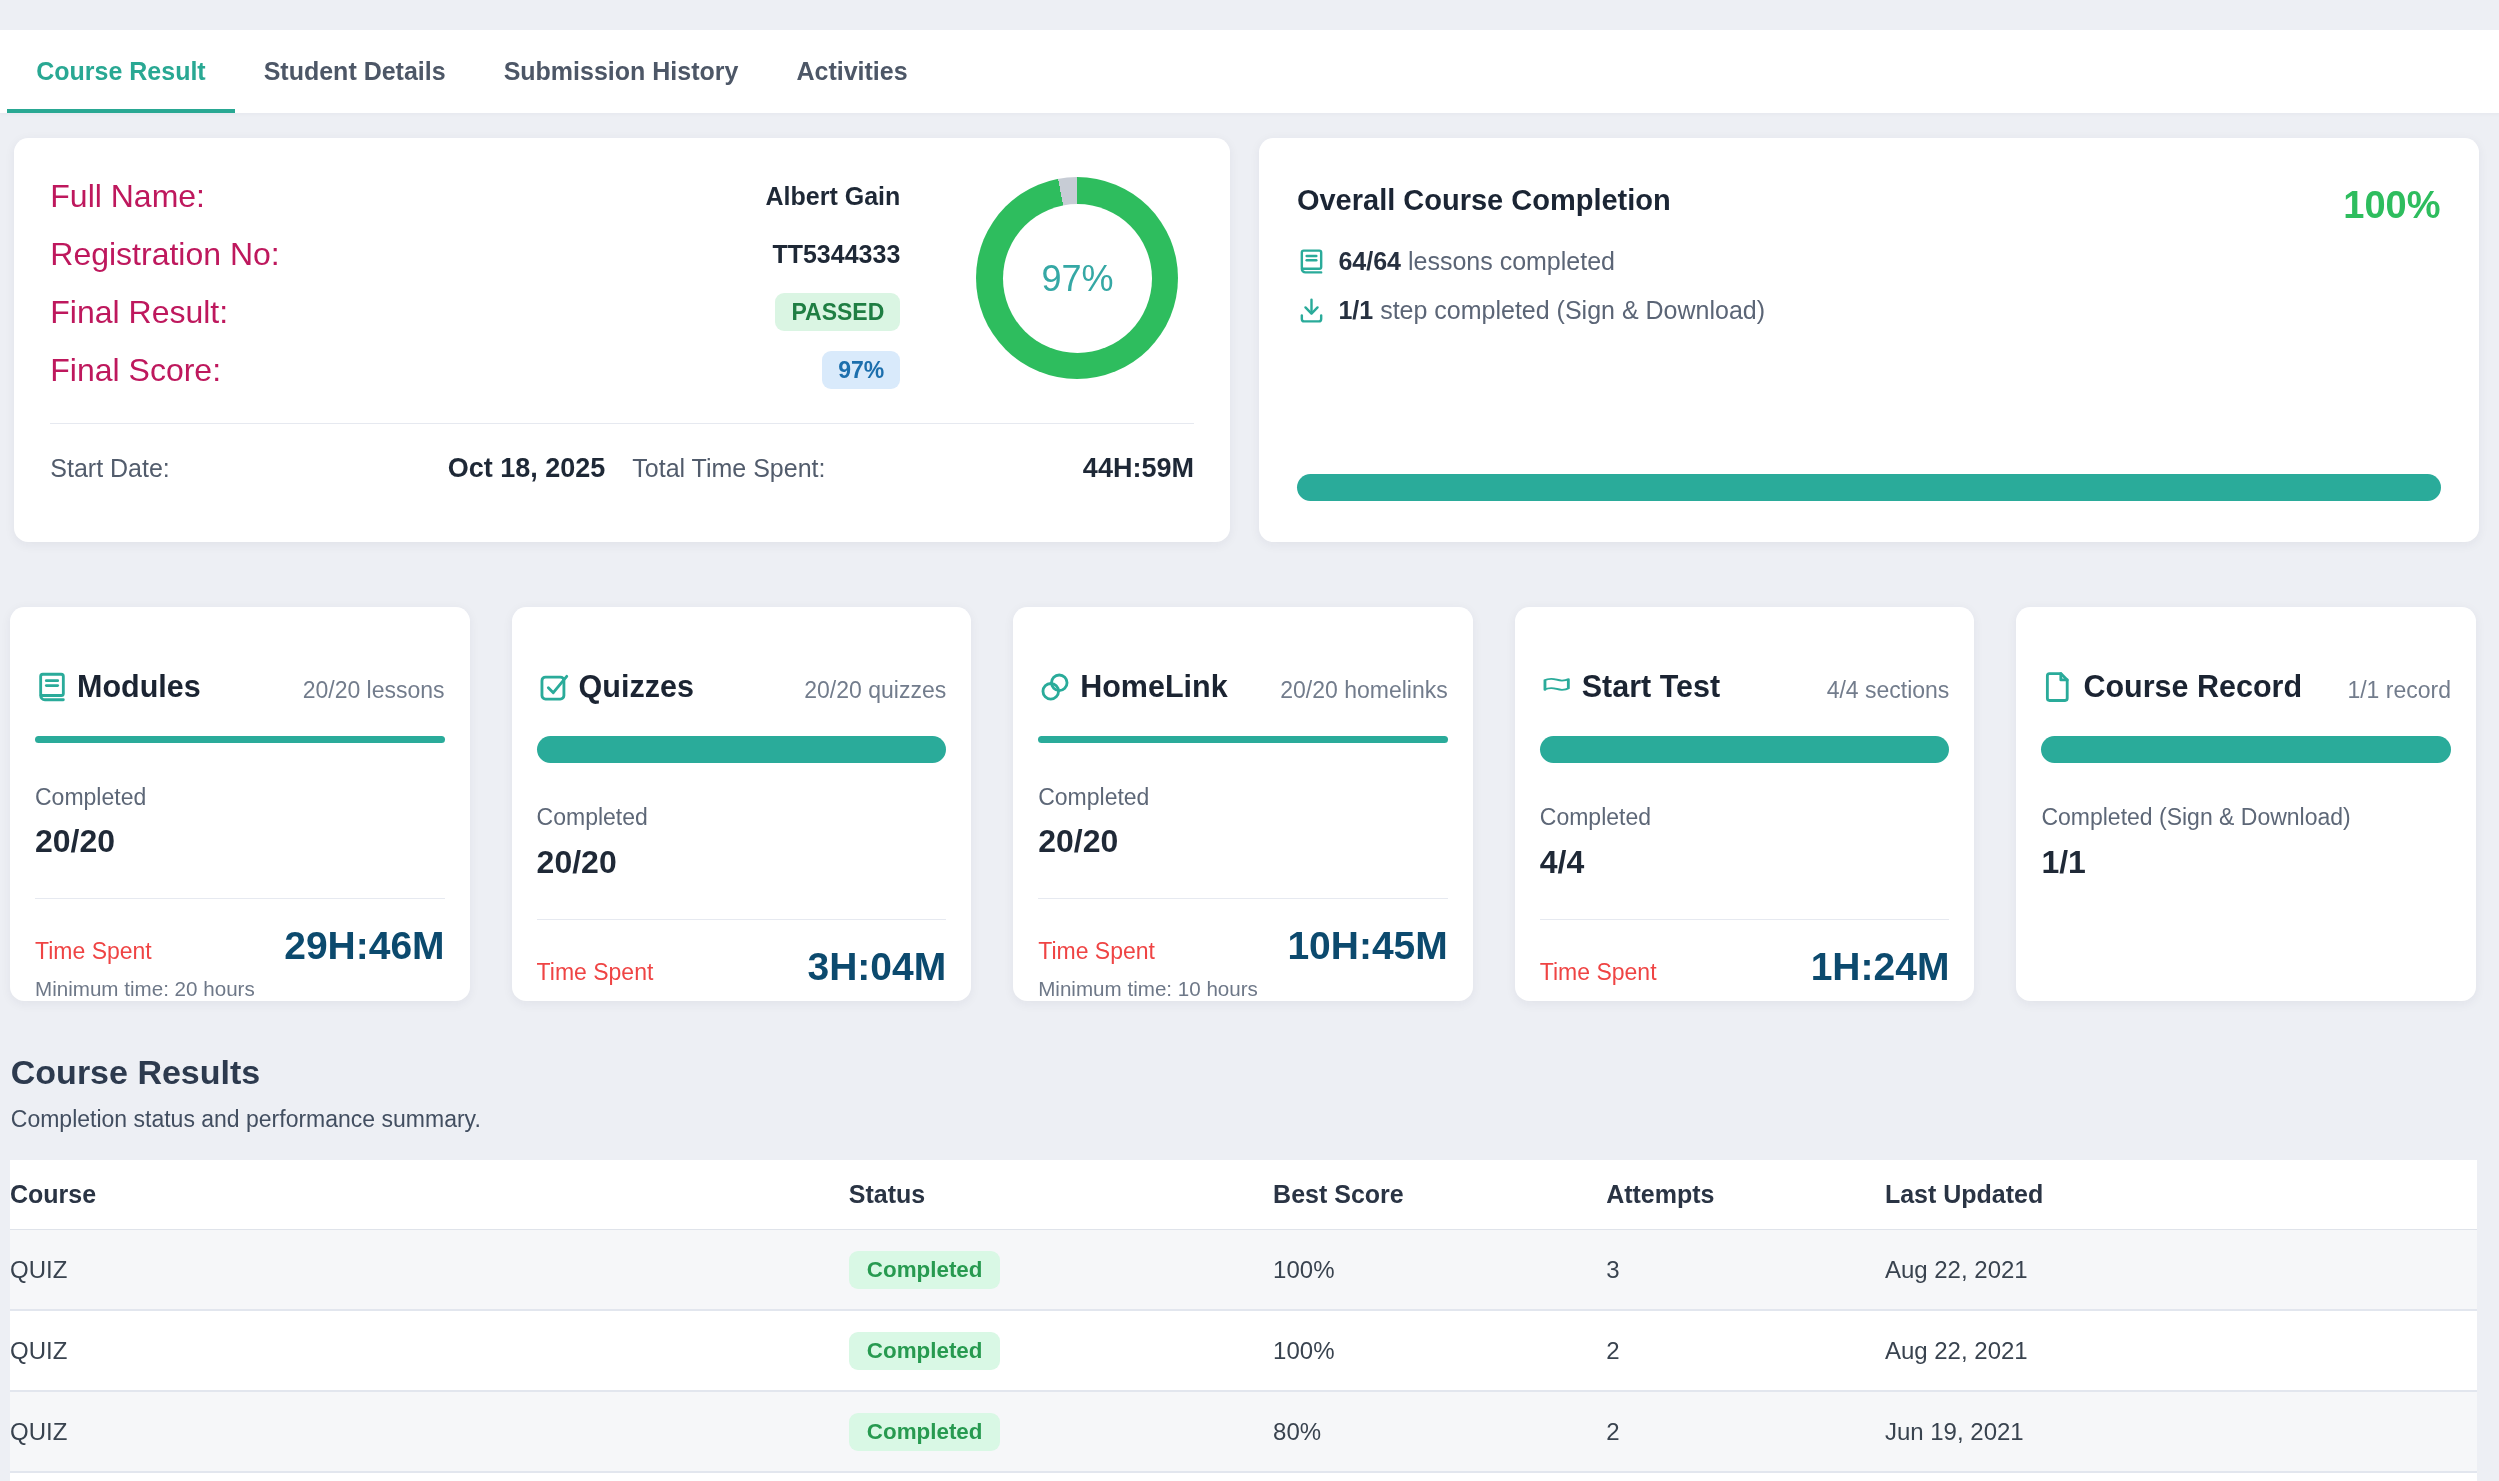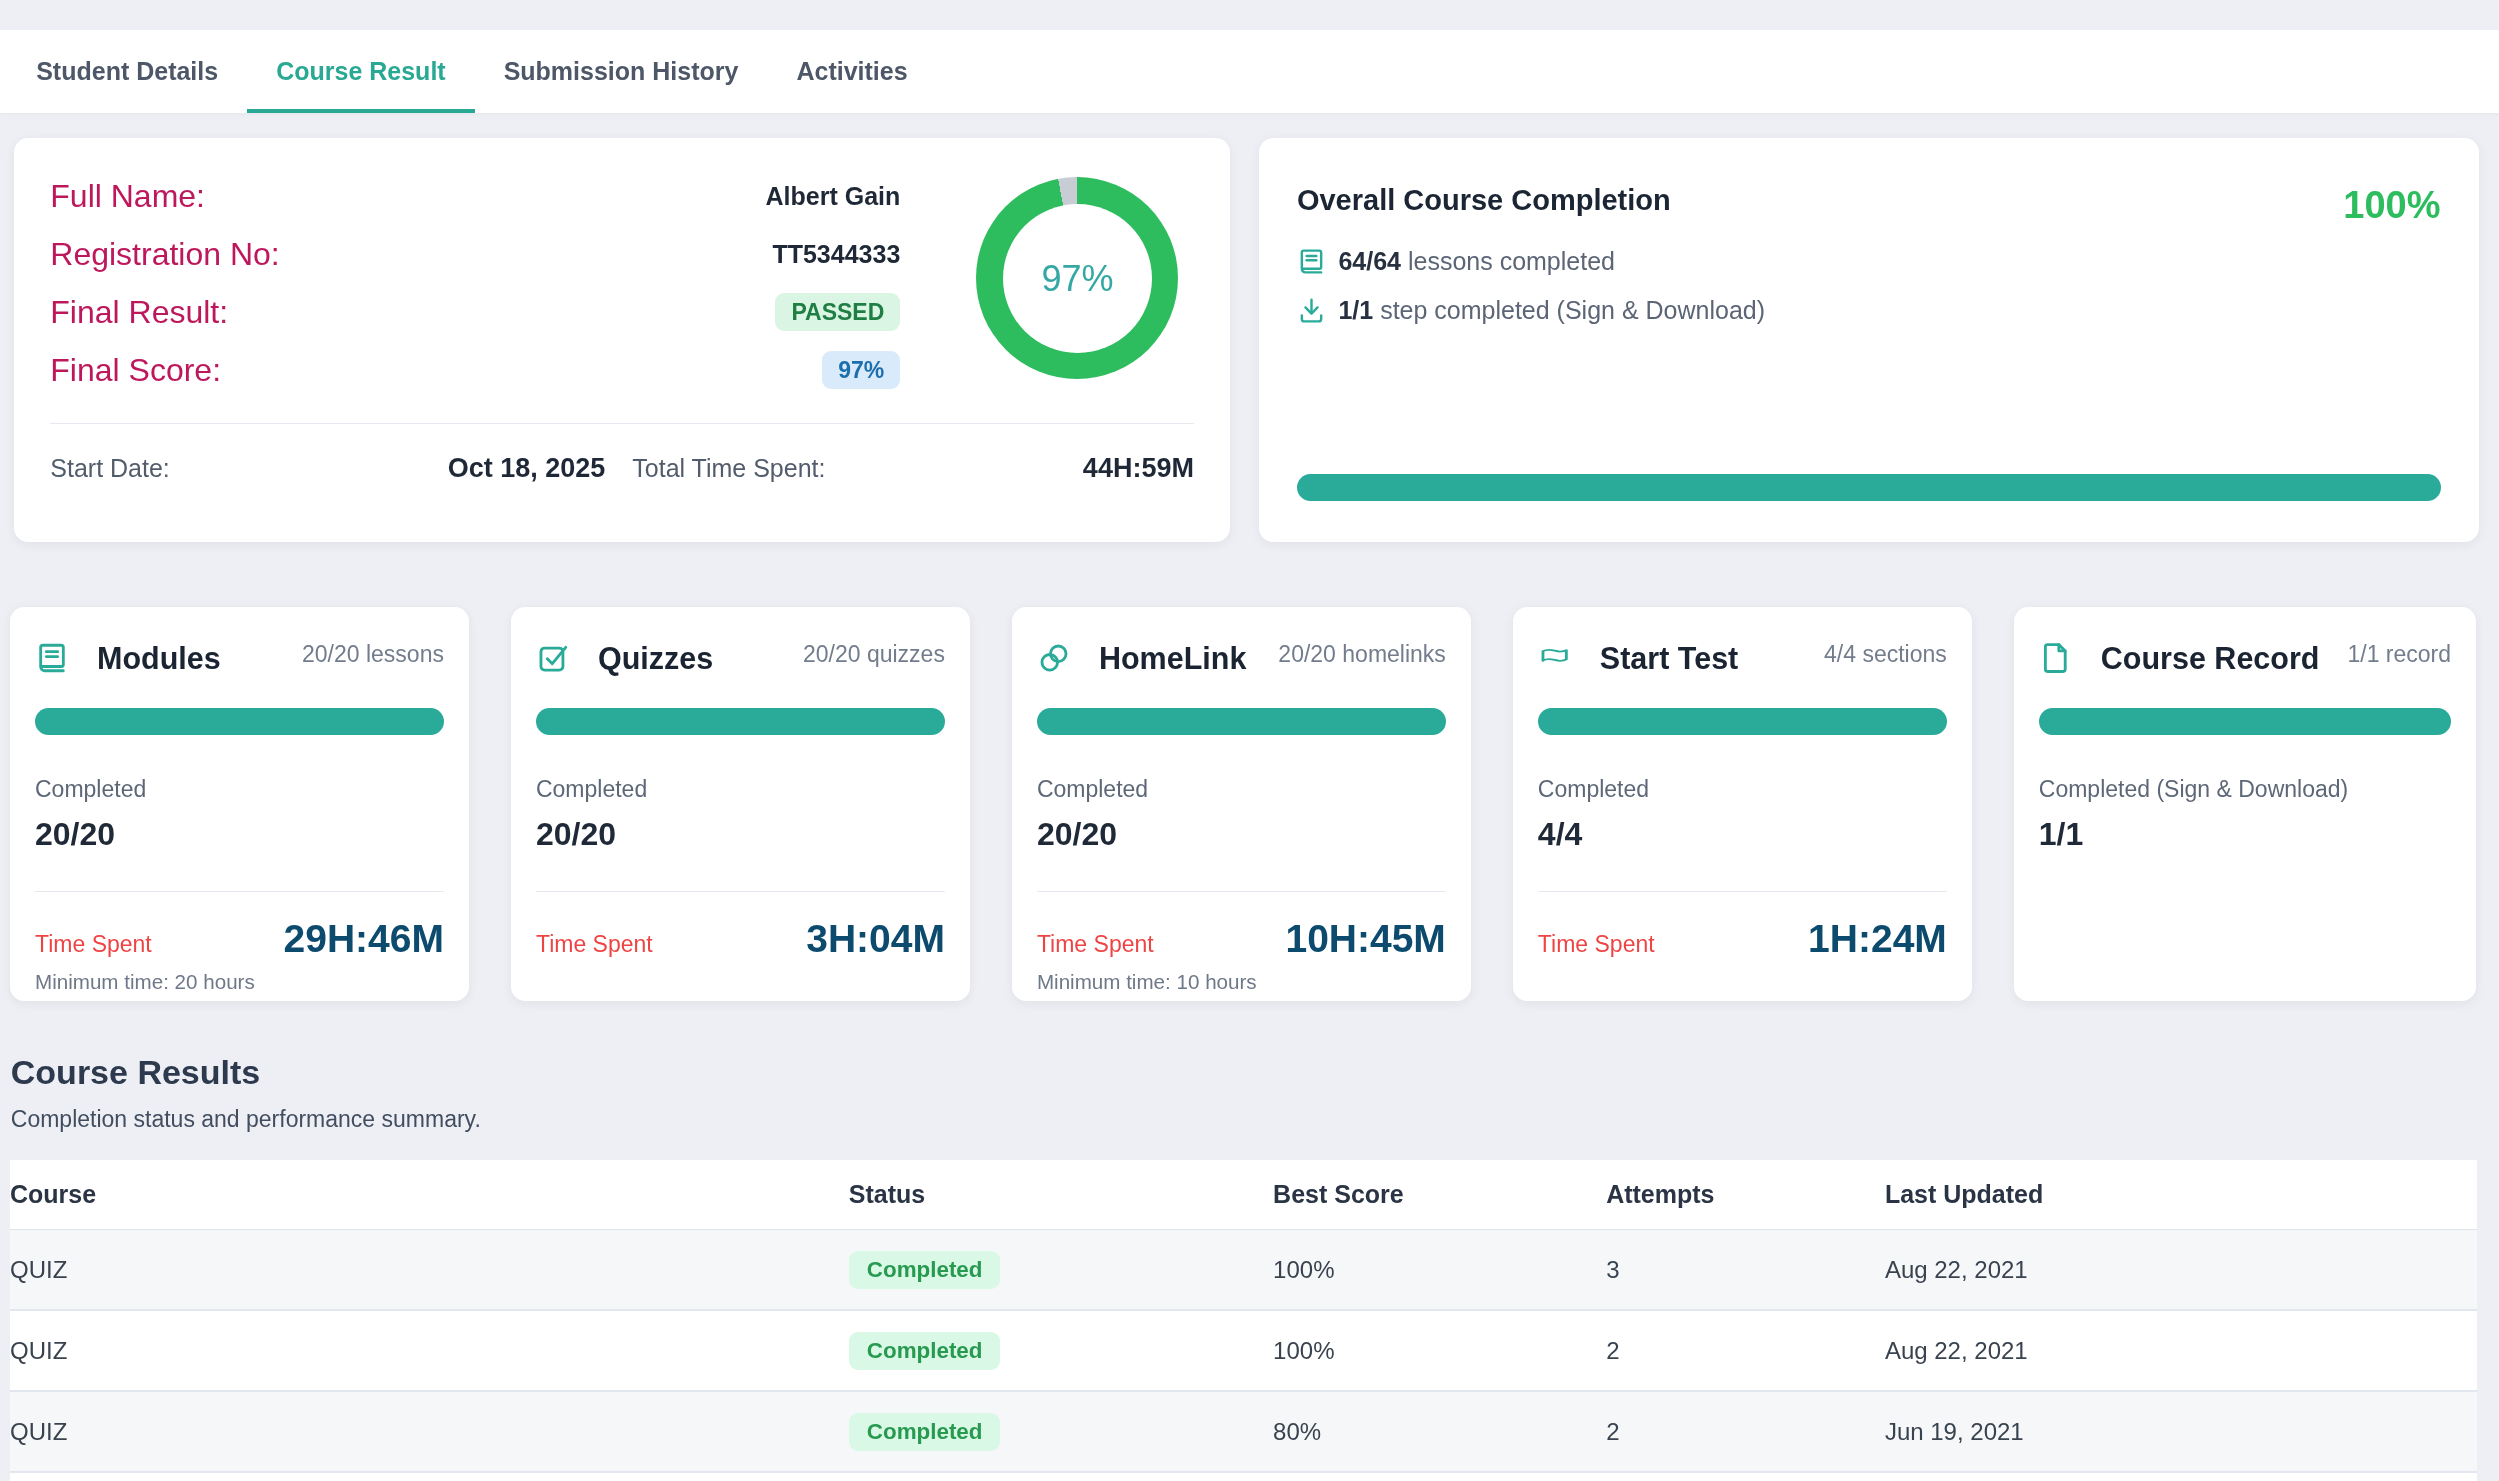--- a/index.html
+++ b/index.html
@@ -70,21 +70,21 @@
   .overall-pct{font-size:38px;font-weight:700;color:#2ebd5e;}
   .overall-line{display:flex;align-items:center;gap:12.5px;margin-top:20px;font-size:25px;color:#5b6576;}
   .overall-line:first-of-type{margin-top:27px;}
   .overall-line b{color:#26303f;font-weight:700;}
   .progress{height:27px;border-radius:13.4px;background:#2aab9a;width:100%;}
   .overall-card .progress{margin-top:auto;}
 
   
   .module-row{display:flex;gap:42px;margin:65px 24px 0 10px;}
   .mod-card{flex:1;height:394px;padding:34px 25px 0 25px;display:flex;flex-direction:column;}
-  .mod-head{display:flex;align-items:flex-start;gap:28px;}
+  .mod-head{display:flex;align-items:flex-end;gap:8px;margin-top:28px;}
   .mod-title{font-size:30.5px;font-weight:700;color:#1b2432;white-space:nowrap;}
   .mod-count{margin-left:auto;font-size:23px;color:#727c8c;white-space:nowrap;}
   .mod-card .progress{margin-top:32px;}
   .mod-completed{margin-top:41px;font-size:23px;color:#5d6777;}
   .mod-value{margin-top:12.5px;font-size:32px;font-weight:700;color:#1f2937;}
   .mod-divider{border:none;border-top:1.8px solid #e6e9f0;margin:38px 0 0 0;}
   .mod-time{display:flex;justify-content:space-between;align-items:baseline;margin-top:25px;}
   .mod-time-label{font-size:23px;color:#ef4444;}
   .mod-time-value{font-size:39px;font-weight:700;color:#0c4a6e;}
   .mod-note{margin-top:9px;font-size:20.6px;color:#6e7888;}
@@ -106,22 +106,22 @@
   }
   .results-table tr.alt td{background:#f6f7f9;}
   .results-table tbody tr + tr td{border-top:2.7px solid #e2e6ee;}
   .cell-pad{padding-left:26px;}
   .badge-status{display:inline-block;border-radius:9px;padding:8px 18px;font-size:22.4px;font-weight:600;background:#d9f8e5;color:#279a50;line-height:1;}
 </style>
 </head>
 <body>
 
 <nav class="tabbar">
+  <div class="tab active">Course Result</div>
   <div class="tab">Student Details</div>
-  <div class="tab active">Course Result</div>
   <div class="tab">Submission History</div>
   <div class="tab">Activities</div>
 </nav>
 
 <div class="top-row">
 
   <section class="card student-card">
     <div class="student-main">
       <div class="student-fields">
         <div class="field-row">

